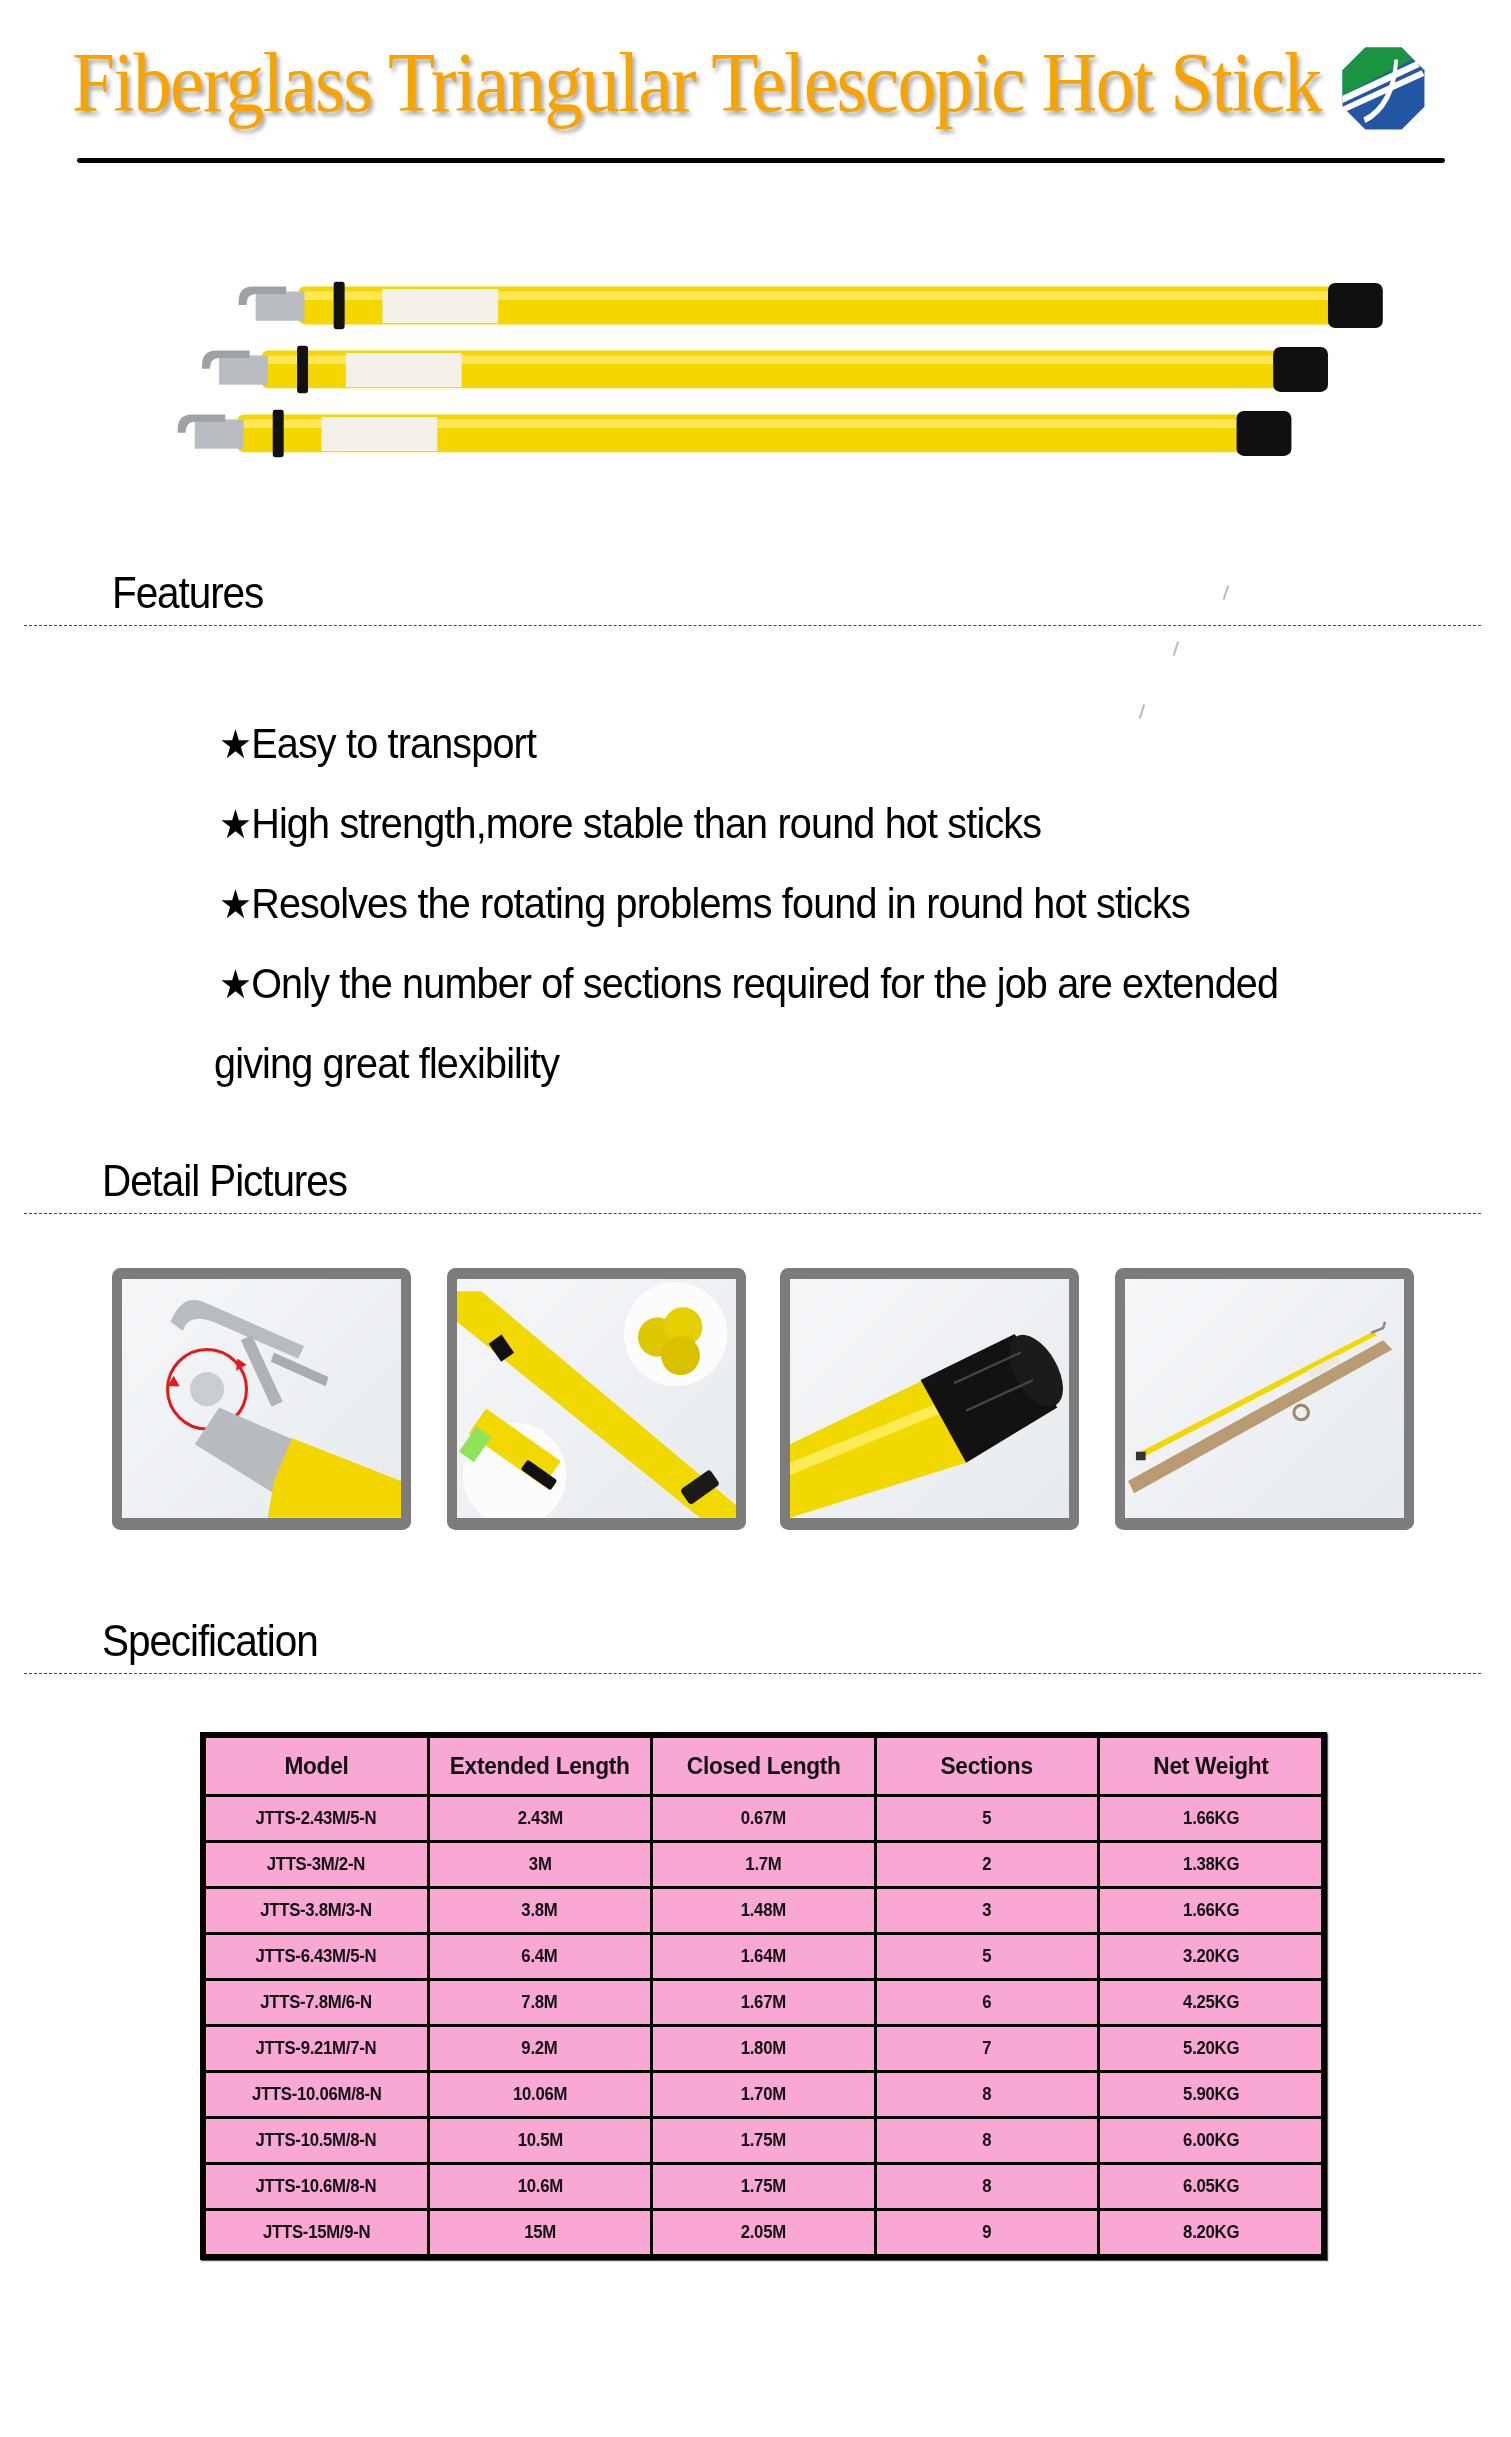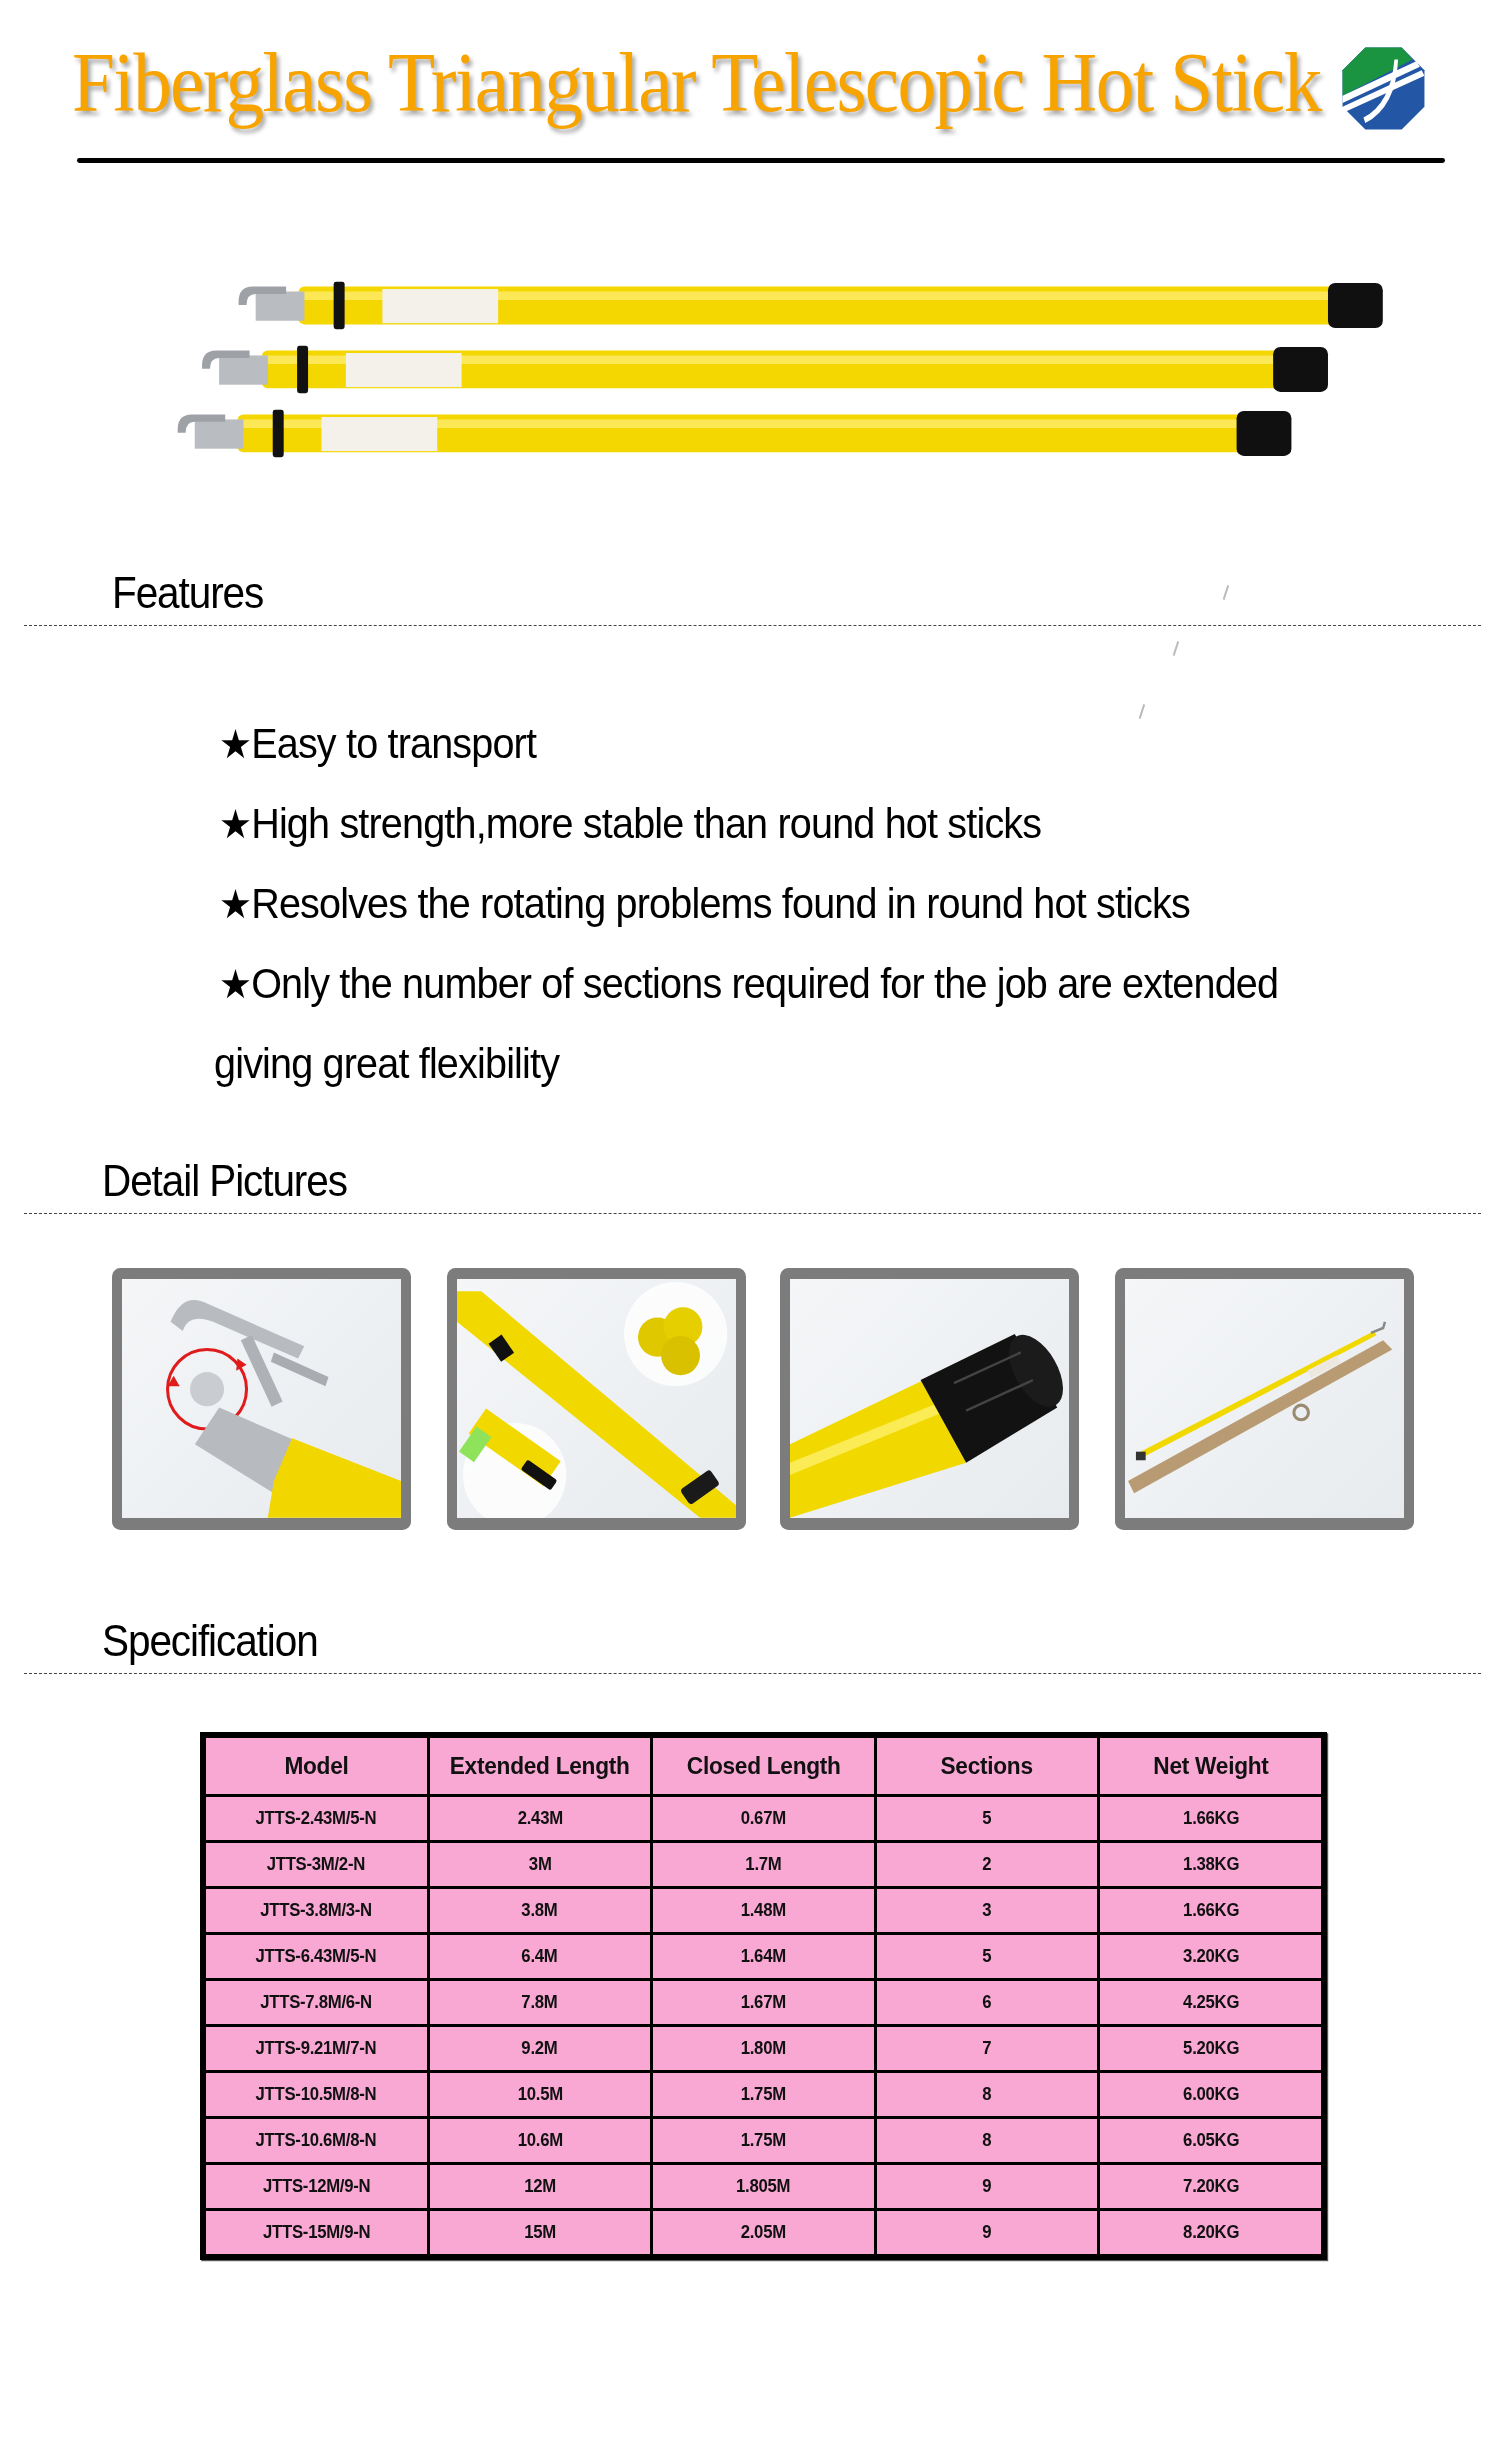--- a/index.html
+++ b/index.html
@@ -216,41 +216,41 @@
           <td><span>4.25KG</span></td>
         </tr>
         <tr>
           <td><span>JTTS-9.21M/7-N</span></td>
           <td><span>9.2M</span></td>
           <td><span>1.80M</span></td>
           <td><span>7</span></td>
           <td><span>5.20KG</span></td>
         </tr>
         <tr>
+          <td><span>JTTS-10.06M/8-N</span></td>
+          <td><span>10.06M</span></td>
+          <td><span>1.70M</span></td>
+          <td><span>8</span></td>
+          <td><span>5.90KG</span></td>
+        </tr>
+        <tr>
           <td><span>JTTS-10.5M/8-N</span></td>
           <td><span>10.5M</span></td>
           <td><span>1.75M</span></td>
           <td><span>8</span></td>
           <td><span>6.00KG</span></td>
         </tr>
         <tr>
           <td><span>JTTS-10.6M/8-N</span></td>
           <td><span>10.6M</span></td>
           <td><span>1.75M</span></td>
           <td><span>8</span></td>
           <td><span>6.05KG</span></td>
         </tr>
         <tr>
-          <td><span>JTTS-12M/9-N</span></td>
-          <td><span>12M</span></td>
-          <td><span>1.805M</span></td>
-          <td><span>9</span></td>
-          <td><span>7.20KG</span></td>
-        </tr>
-        <tr>
           <td><span>JTTS-15M/9-N</span></td>
           <td><span>15M</span></td>
           <td><span>2.05M</span></td>
           <td><span>9</span></td>
           <td><span>8.20KG</span></td>
         </tr>
       </tbody>
   </table>
 </div>
 

